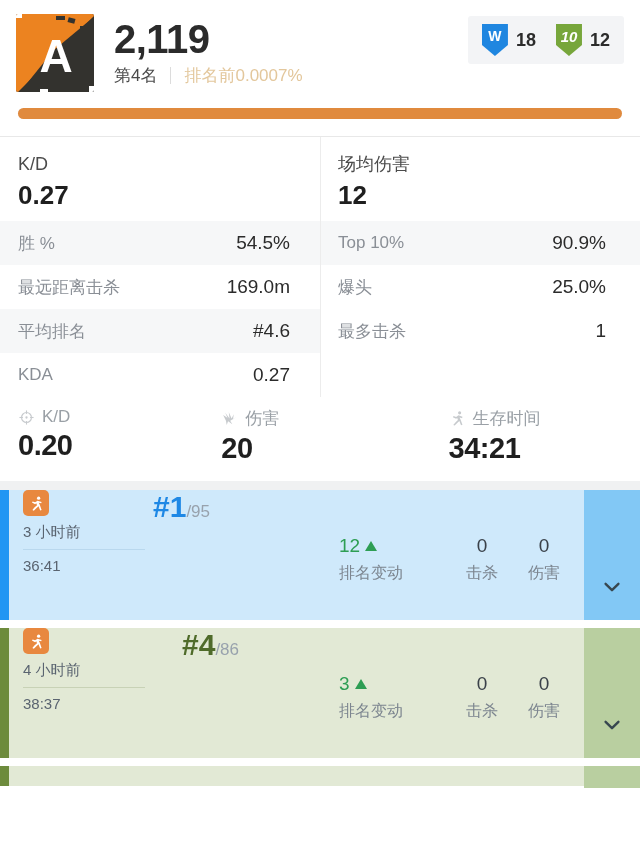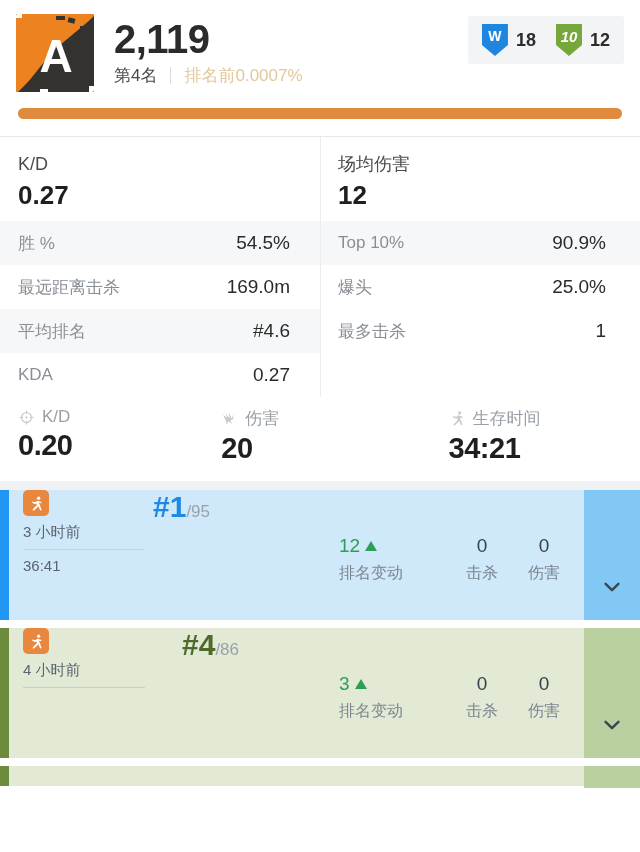--- a/index.html
+++ b/index.html
@@ -338,20 +338,21 @@
       <div class="body">
         <div class="left-block">
           <div class="mode-icon">
             <svg viewBox="0 0 24 24" width="17" height="17">
                 <circle cx="15" cy="4.5" r="2.3" fill="#fff"></circle>
                 <path d="M13.5 8 L10 10.4 L6.5 9 L5.6 10.7 L10 12.9 L11.7 11.6 L12.7 14.3 L9 17.8 L6.2 21.2 L8.2 22.2 L12.2 18.2 L14.8 15.9 L17.2 21.8 L19.2 21 L16.6 13.9 L15.2 10.8 L18.7 11.8 L19.2 9.9 Z" fill="#fff"></path>
               </svg>
           </div>
           <div class="time-ago">4 小时前</div>
           <div class="tline"></div>
+          <div class="duration">38:37</div>
         </div>
         <div class="rank-block">
           <span class="rank-main">#4</span><span class="rank-sub">/86</span>
         </div>
         <div class="metrics">
           <div class="metric delta">
             <div class="mv">
               <span>3</span>
               <span class="tri-up"></span>
             </div>

